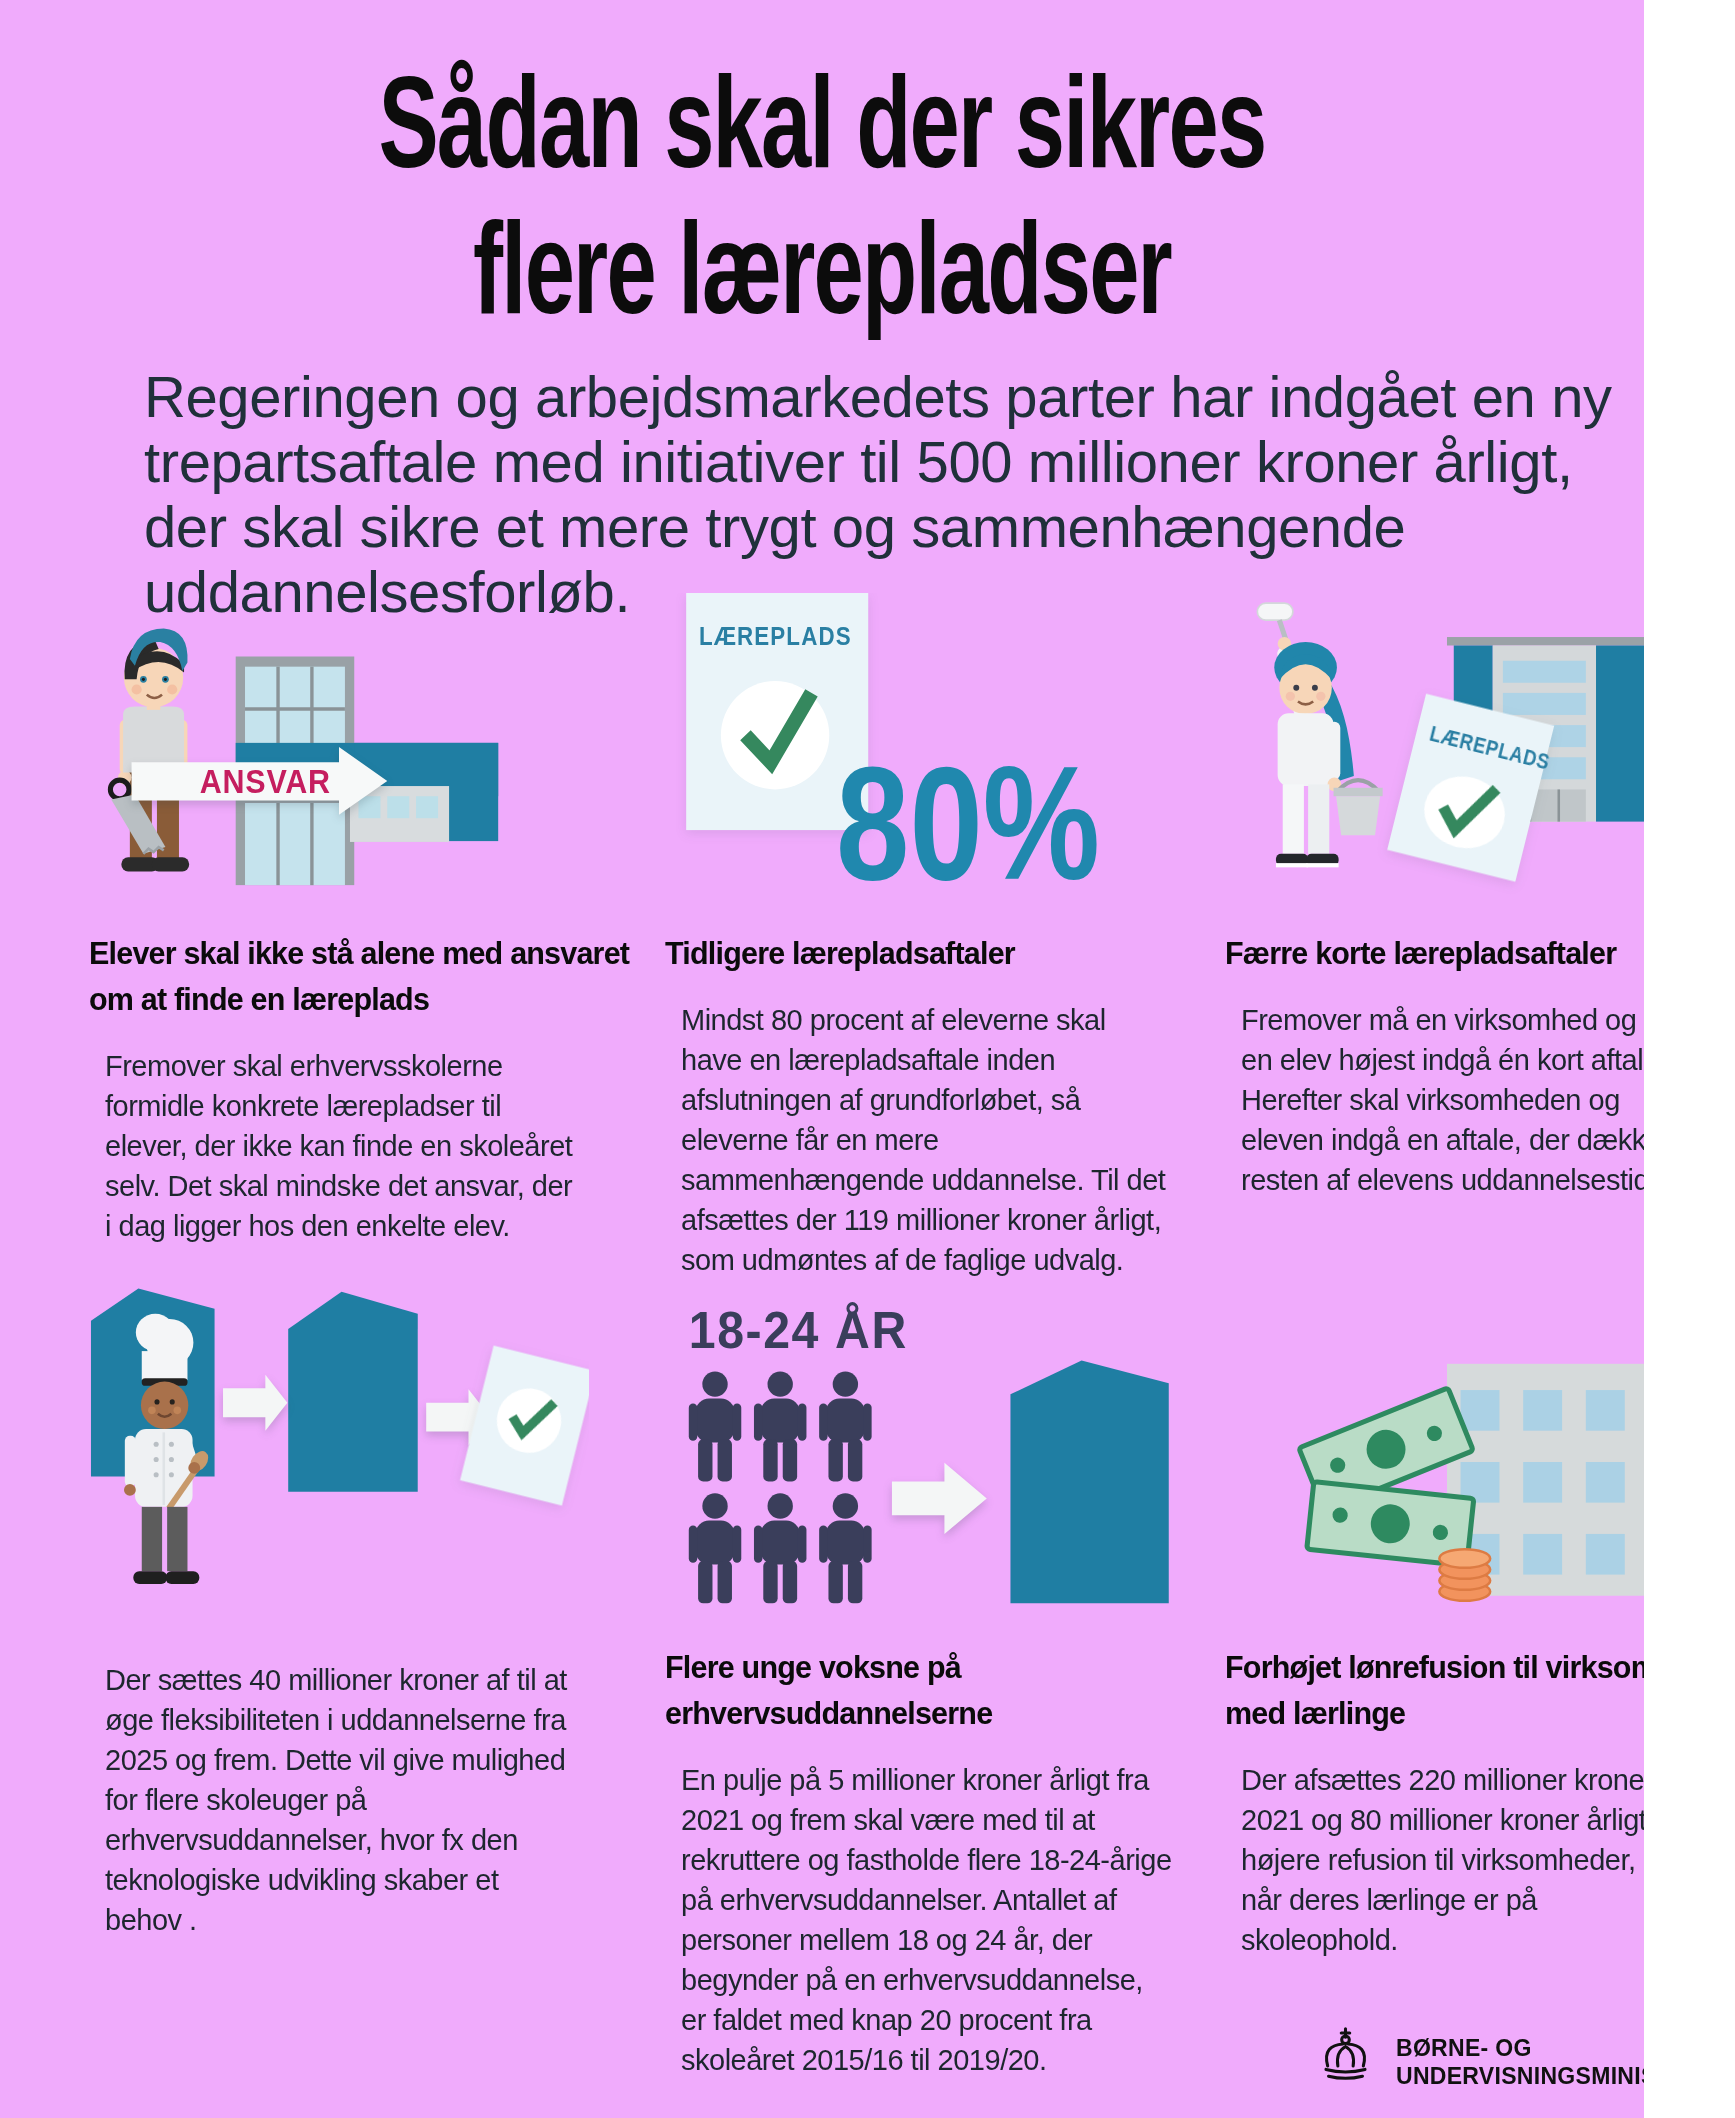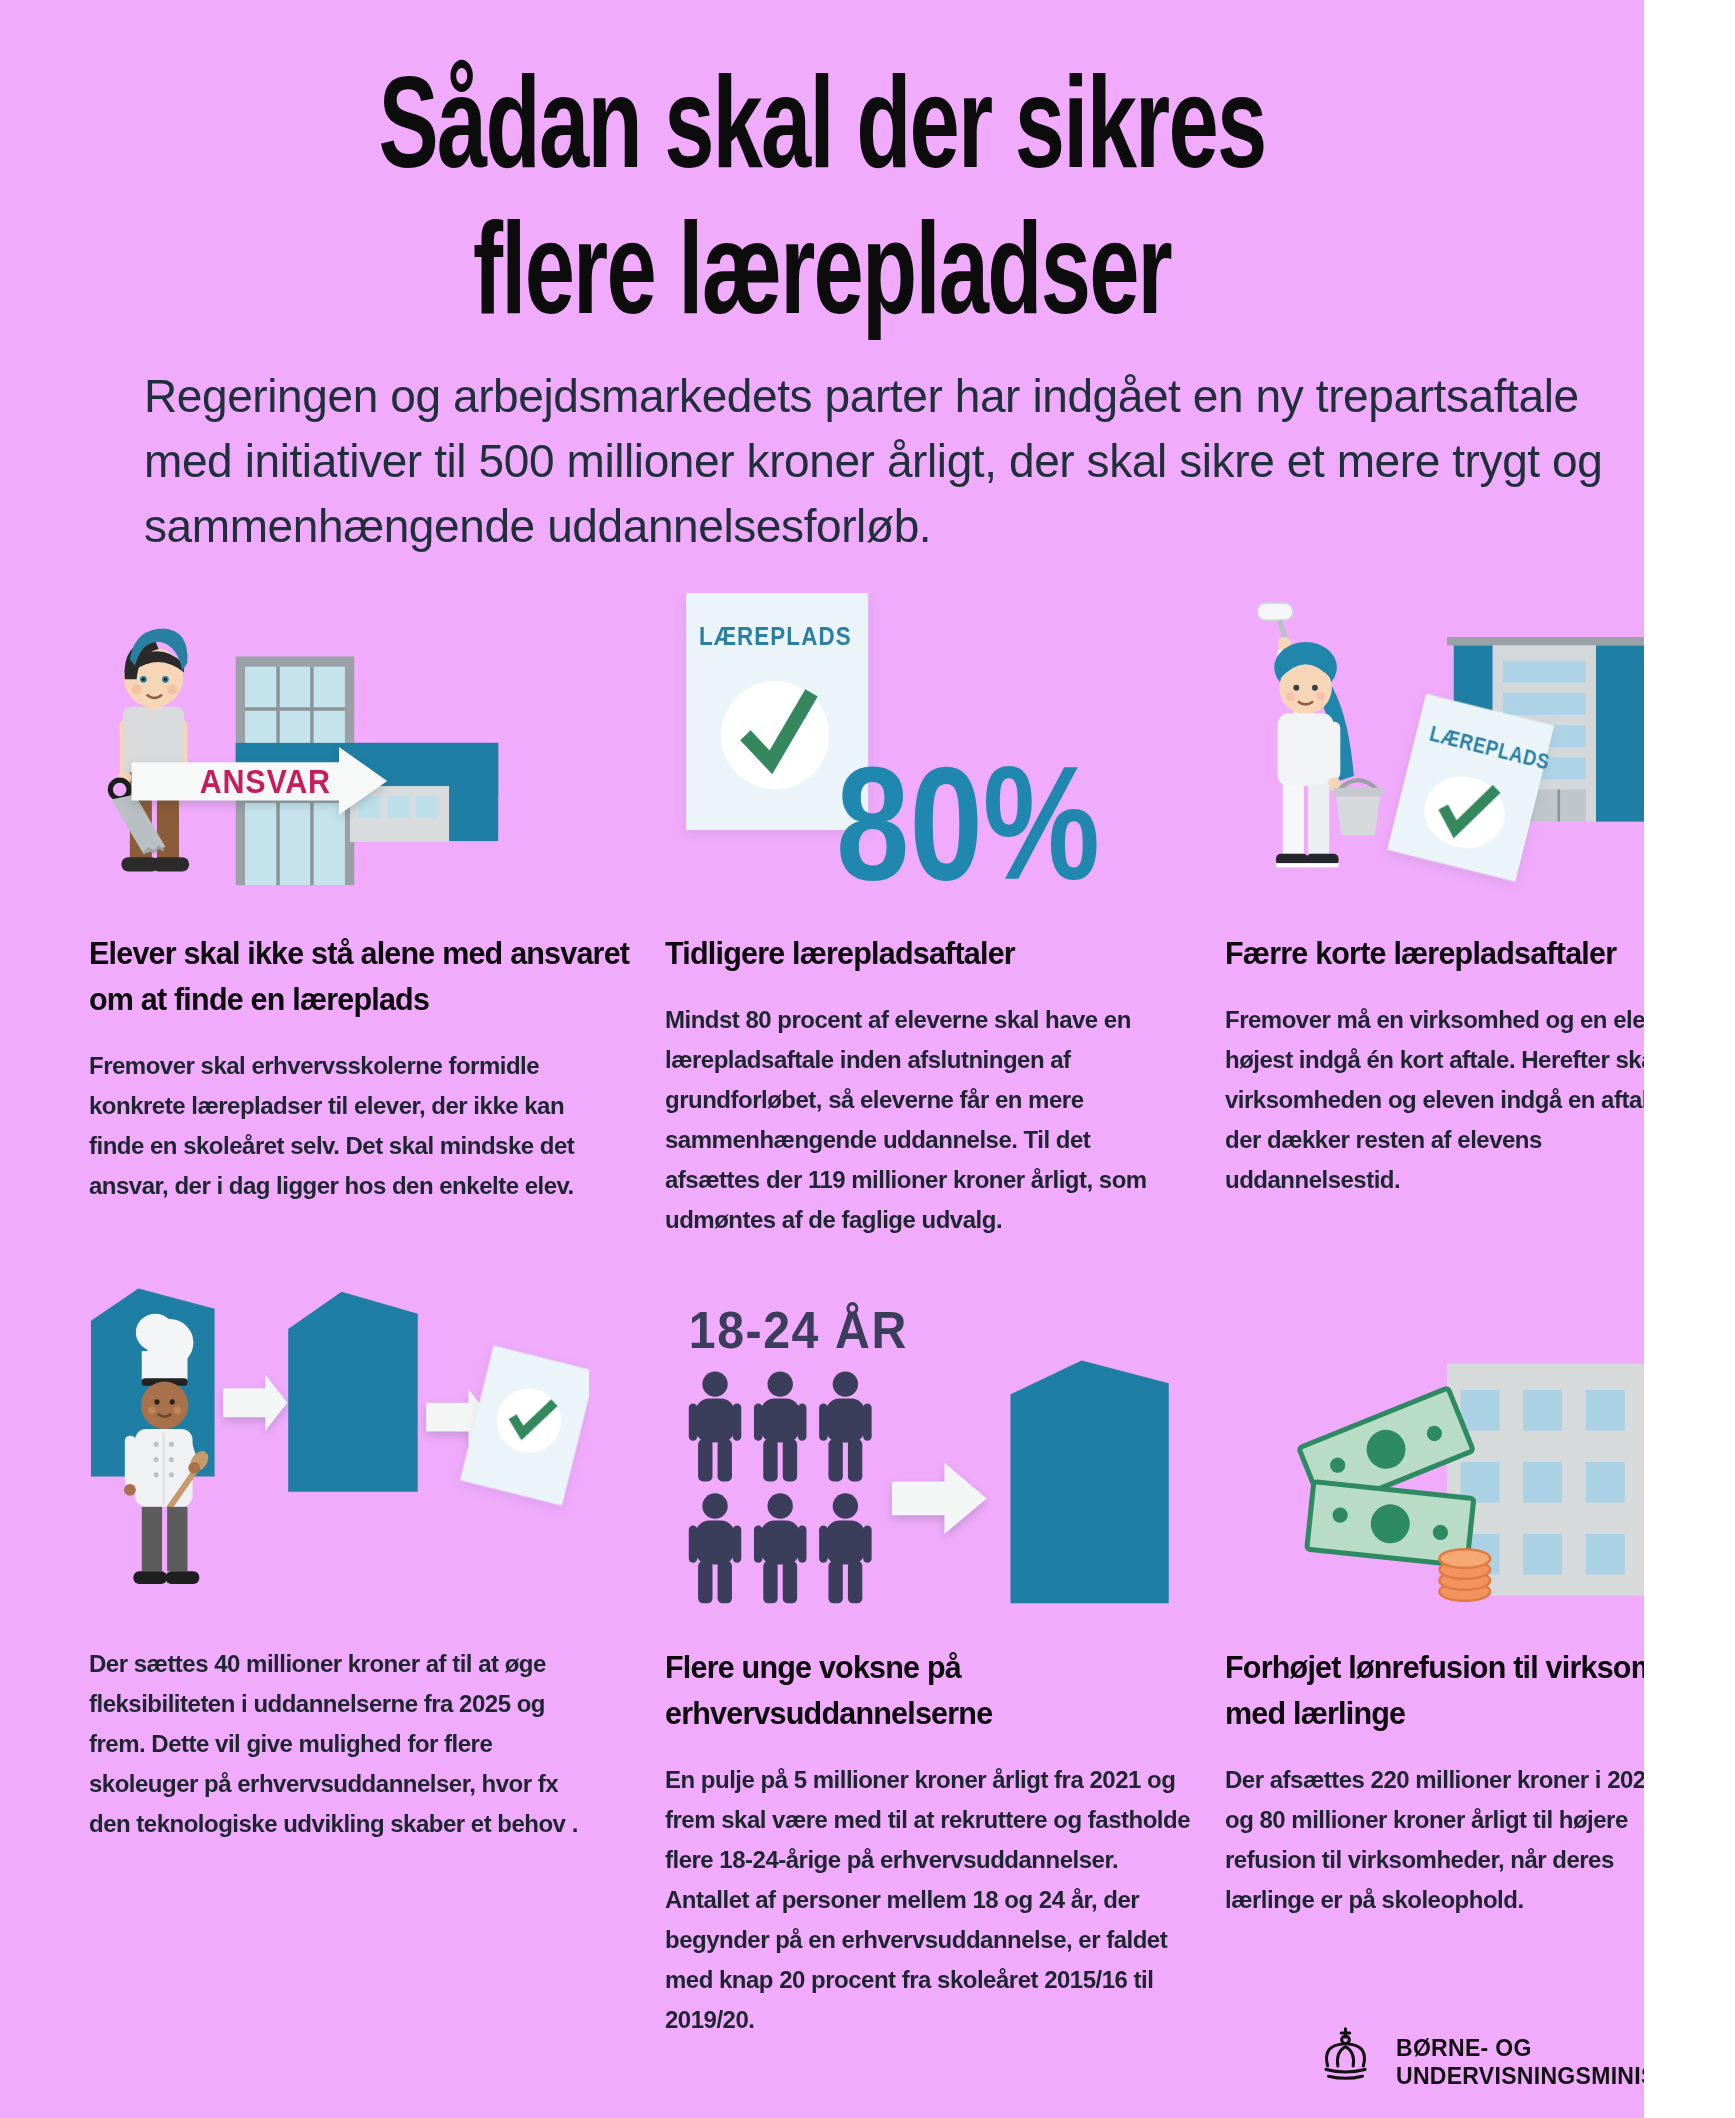--- a/index.html
+++ b/index.html
@@ -13,42 +13,42 @@
   .title {
     position:absolute; top:49px; left:0; width:100%;
     margin:0; text-align:center;
     font-size:129px; line-height:146px; font-weight:bold;
     color:#0c0c0c; letter-spacing:-2.5px;
     transform:scaleX(0.70);
   }
   .title span { display:block; }
   .intro {
     position:absolute; top:364px; left:144px; width:1492px;
-    margin:0; font-size:46px; line-height:65px;
+    margin:0; font-size:58px; line-height:65px;
     color:#20303a; letter-spacing:-0.4px;
   }
   
   .section { position:absolute; }
   .s1 { left:89px;  top:593px;  width:500px; }
   .s2 { left:665px;  top:593px;  width:525px; }
   .s3 { left:1225px; top:593px;  width:466px; }
   .s4 { left:89px;  top:1280px; width:500px; }
   .s5 { left:665px;  top:1280px; width:525px; }
   .s6 { left:1225px; top:1280px; width:466px; }
   .row1 .illu { height:337px; }
   .row2 .illu { height:364px; }
   .illu { position:relative; }
   .illu svg { display:block; }
   .section h2 {
     margin:0 -59px 24px 0; font-size:30.5px; line-height:46px;
     font-weight:bold; color:#0b0b0b; letter-spacing:-0.8px;
   }
   .section p {
-    margin:0; font-size:24px; line-height:40px;
-    color:#1d262e; letter-spacing:-0.5px;font-weight:bold;
+    margin:16px; font-size:29px; line-height:40px;
+    color:#1d262e; letter-spacing:-0.5px;
   }
   
   svg text { font-family:"Liberation Sans", sans-serif; font-weight:bold; }
   .arrow { filter:drop-shadow(0 5px 5px rgba(40,60,70,.20)); }
   .cert  { filter:drop-shadow(0 4px 6px rgba(40,60,70,.10)); }
   
   .footer {
     position:absolute; left:1319px; top:2027px;
     display:flex; align-items:flex-start; gap:24px;
   }

